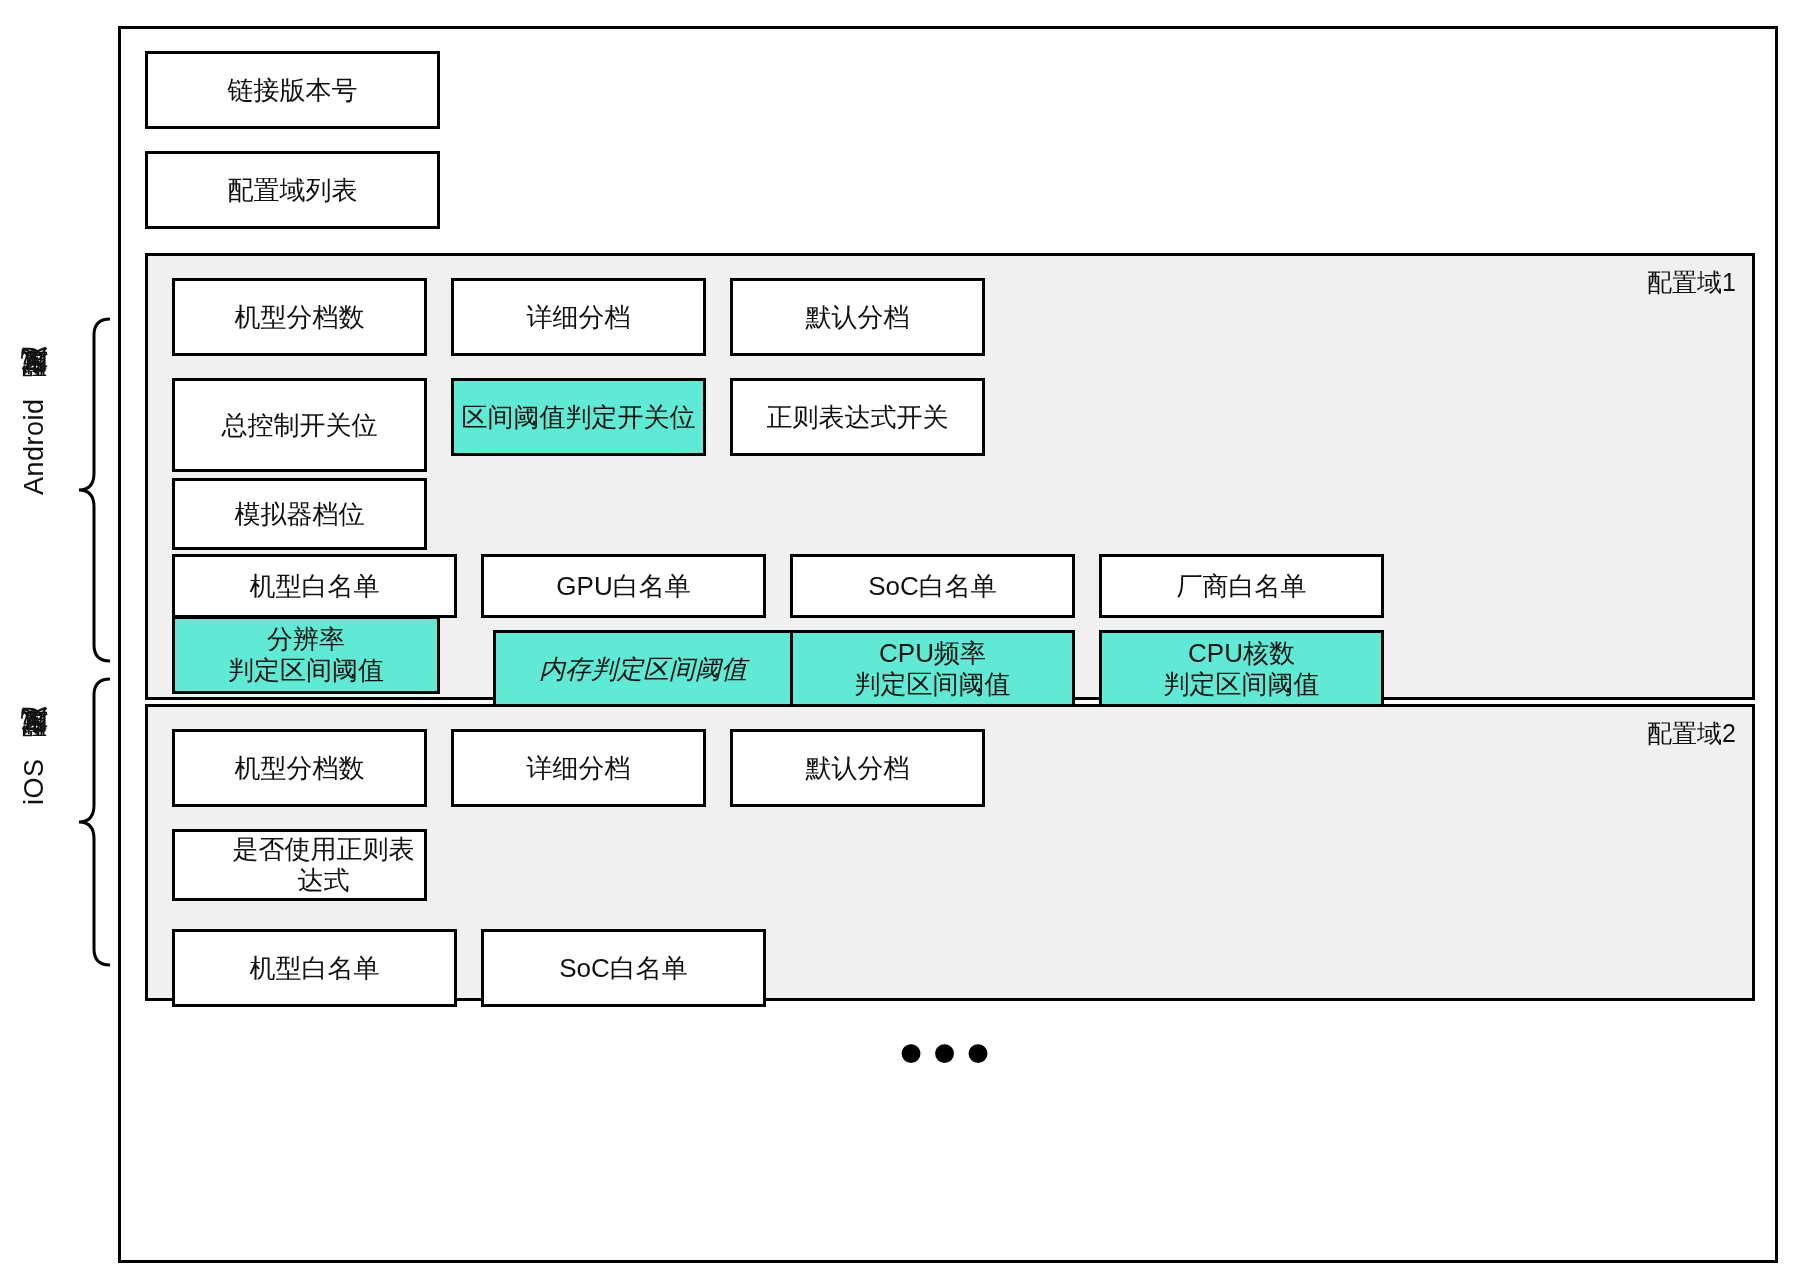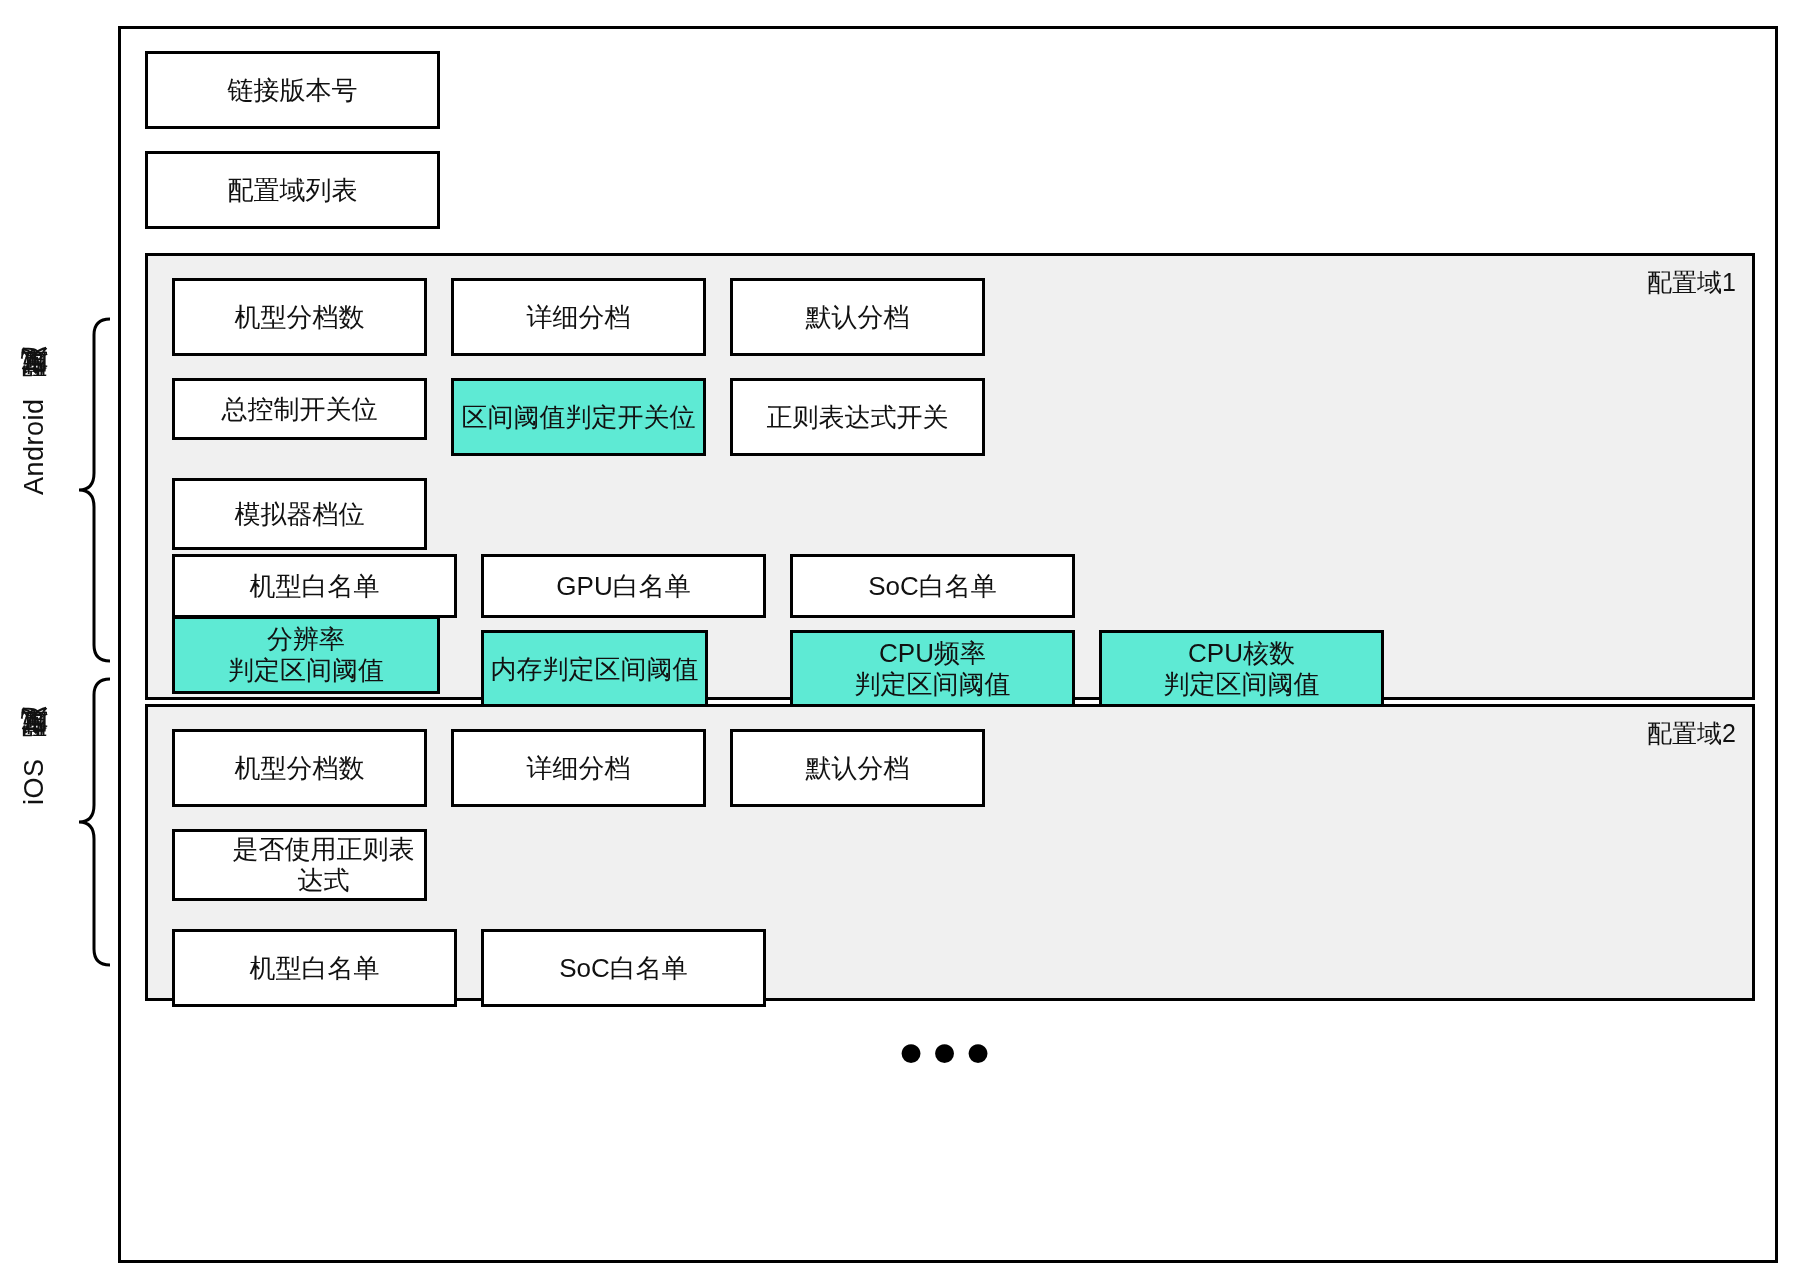--- a/index.html
+++ b/index.html
@@ -116,30 +116,31 @@
 
   <div class="node" id="node-link-version">链接版本号</div>
 
   <div class="node" id="node-domain-list">配置域列表</div>
 
   <div class="domain-panel" id="domain-panel-1">
     <span class="domain-caption">配置域1</span>
   <div class="node" style="left: 24px; top: 22px; width: 255px; height: 78px;">机型分档数</div>
       <div class="node" style="left: 303px; top: 22px; width: 255px; height: 78px;">详细分档</div>
       <div class="node" style="left: 582px; top: 22px; width: 255px; height: 78px;">默认分档</div>
-      <div class="node" style="left: 24px; top: 122px; width: 255px; height: 62px;">总控制开关位</div>
+      <div class="node" style="left: 24px; top: 122px; width: 255px; height: 94px;">总控制开关位</div>
       <div class="node blue" style="left: 303px; top: 122px; width: 255px; height: 78px;">区间阈值判定开关位</div>
       <div class="node" style="left: 582px; top: 122px; width: 255px; height: 78px; text-align: center;">正则表达式开关</div>
       <div class="node" style="left: 24px; top: 222px; width: 255px; height: 72px;">模拟器档位</div>
       <div class="node" style="left: 24px; top: 298px; width: 285px; height: 64px;">机型白名单</div>
       <div class="node" style="left: 333px; top: 298px; width: 285px; height: 64px;">GPU白名单</div>
       <div class="node" style="left: 642px; top: 298px; width: 285px; height: 64px;">SoC白名单</div>
+      <div class="node" style="left: 951px; top: 298px; width: 285px; height: 64px;">厂商白名单</div>
       <div class="node blue" style="left: 24px; top: 360px; width: 268px; height: 78px;">分辨率
 判定区间阈值</div>
-      <div class="node blue" style="left: 333px; top: 374px; width: 227px; height: 78px;">内存判定区间阈值</div>
+      <div class="node blue" style="left: 345px; top: 374px; width: 300px; height: 78px; font-style: italic;">内存判定区间阈值</div>
       <div class="node blue" style="left: 642px; top: 374px; width: 285px; height: 78px;">CPU频率
 判定区间阈值</div>
       <div class="node blue" style="left: 951px; top: 374px; width: 285px; height: 78px;">CPU核数
 判定区间阈值</div>
     </div>
 
   <div class="domain-panel" id="domain-panel-2">
     <span class="domain-caption">配置域2</span>
   <div class="node" style="left: 24px; top: 22px; width: 255px; height: 78px;">机型分档数</div>
       <div class="node" style="left: 303px; top: 22px; width: 255px; height: 78px;">详细分档</div>

